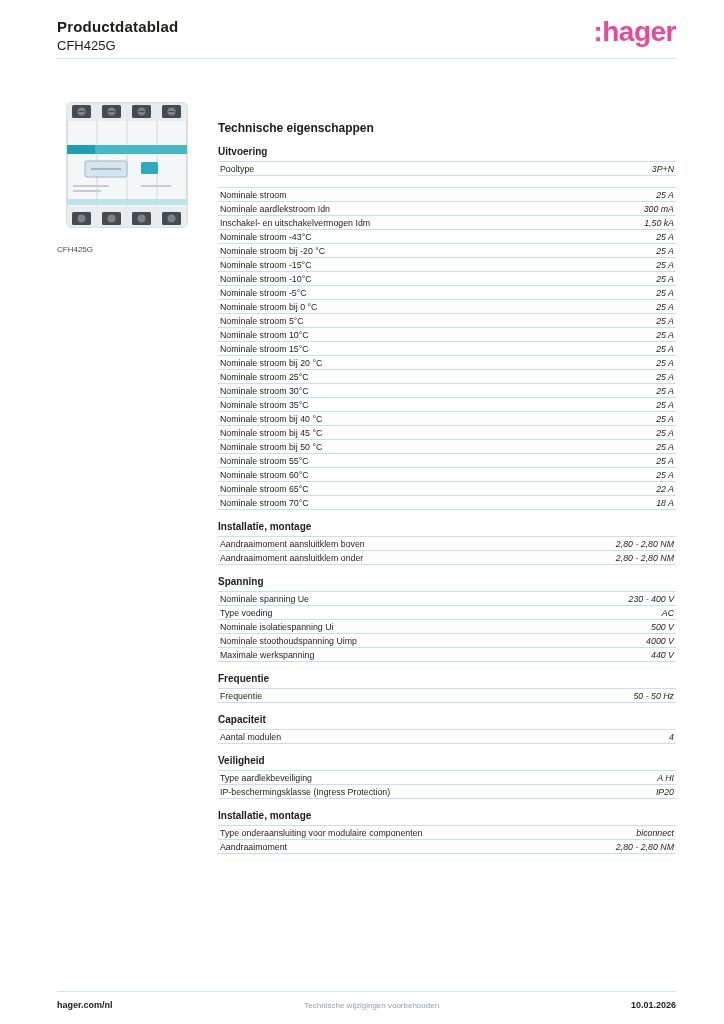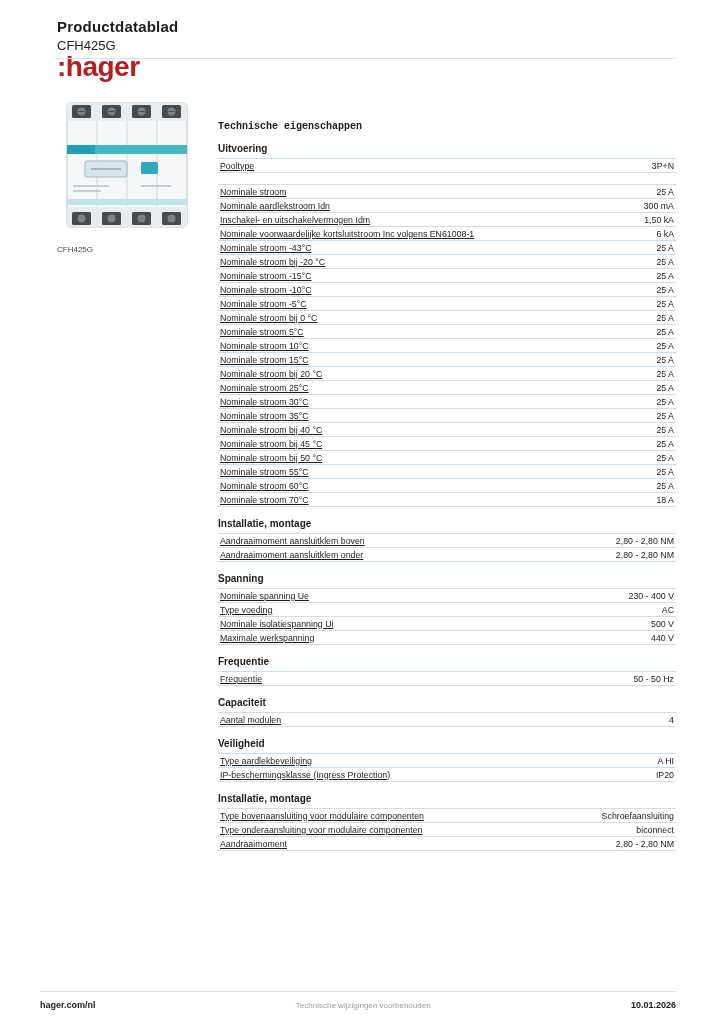--- a/index.html
+++ b/index.html
@@ -4,47 +4,47 @@
 <style>
   * { box-sizing: border-box; margin: 0; padding: 0; }
   html, body { background: #e9e9e9; }
   .page {
     width: 724px; height: 1024px; margin: 0 auto; background: #ffffff;
     position: relative; overflow: hidden;
     font-family: "Liberation Sans", sans-serif; color: #1d1d1b;
   }
   
   .header { position: absolute; top: 18px; left: 57px; right: 48px;
-            display: flex; justify-content: space-between; align-items: flex-start; flex-direction: column; }
+            display: flex; justify-content: space-between; align-items: flex-start; }
   .header-title { font-size: 15px; font-weight: bold; letter-spacing: 0.2px; }
   .header-sub { font-size: 13px; margin-top: 3px; font-weight: normal; }
-  .logo { font-size: 28px; font-weight: bold; color: #b91c1c; letter-spacing: -0.5px; line-height: 1; }
+  .logo { font-size: 28px; font-weight: bold; color: #ec4899; letter-spacing: -0.5px; line-height: 1; }
   .header-rule { position: absolute; top: 58px; left: 57px; right: 48px; border-top: 1px solid #cfe4f0; }
 
   
   .main { position: absolute; top: 95px; left: 57px; right: 48px; display: flex; }
   .left-col { width: 161px; flex-shrink: 0; }
   .device-figure { width: 140px; }
   .caption { font-size: 8px; color: #4a4a48; margin-top: 6px; }
   .right-col { flex: 1; min-width: 0; }
 
   .prod-title { font-size: 9.5px; font-weight: bold; line-height: 12px; }
-  .tech-heading { font-size: 10px; font-weight: bold; margin-top: 26px; font-family: Liberation Mono, monospace; }
+  .tech-heading { font-size: 12px; font-weight: bold; margin-top: 26px; }
 
   .section { margin-top: 11px; }
   .section-title { font-size: 10px; font-weight: bold; margin-bottom: 4px; }
   .rows { border-top: 1px solid #c8dff0; }
   .row { display: flex; justify-content: space-between; align-items: center;
          font-size: 8.8px; line-height: 10px; padding: 1.5px 2px;
          border-bottom: 1px solid #c8dff0; }
-  .row .label { padding-right: 10px; text-decoration: underline; }
-  .row .value { text-align: right; white-space: nowrap; }
+  .row .label { padding-right: 10px; }
+  .row .value { text-align: right; white-space: nowrap; font-style: italic; }
 
   
-  .footer { position: absolute; left: 40px; right: 48px; bottom: 14px;
+  .footer { position: absolute; left: 57px; right: 48px; bottom: 14px;
             border-top: 1px solid #cfe4f0; padding-top: 8px;
             display: flex; justify-content: space-between; align-items: baseline; }
   .footer-left { font-size: 9px; font-weight: bold; }
   .footer-center { font-size: 8px; color: #9aa0a6; }
   .footer-right { font-size: 9px; font-weight: bold; text-align: right; }
 </style>
 </head>
 <body>
 
 <div class="page">
@@ -136,24 +136,20 @@
               </div>
               <div class="row">
                 <span class="label">Nominale aardlekstroom Idn</span>
                 <span class="value">300 mA</span>
               </div>
               <div class="row">
                 <span class="label">Inschakel- en uitschakelvermogen Idm</span>
                 <span class="value">1,50 kA</span>
               </div>
               <div class="row">
-                <span class="label">Nominale voorwaardelijke kortsluitstroom Inc volgens EN61008-1</span>
-                <span class="value">6 kA</span>
-              </div>
-              <div class="row">
                 <span class="label">Nominale stroom -43°C</span>
                 <span class="value">25 A</span>
               </div>
               <div class="row">
                 <span class="label">Nominale stroom bij -20 °C</span>
                 <span class="value">25 A</span>
               </div>
               <div class="row">
                 <span class="label">Nominale stroom -15°C</span>
                 <span class="value">25 A</span>
@@ -210,20 +206,24 @@
                 <span class="label">Nominale stroom bij 50 °C</span>
                 <span class="value">25 A</span>
               </div>
               <div class="row">
                 <span class="label">Nominale stroom 55°C</span>
                 <span class="value">25 A</span>
               </div>
               <div class="row">
                 <span class="label">Nominale stroom 60°C</span>
                 <span class="value">25 A</span>
+              </div>
+              <div class="row">
+                <span class="label">Nominale stroom 65°C</span>
+                <span class="value">22 A</span>
               </div>
               <div class="row">
                 <span class="label">Nominale stroom 70°C</span>
                 <span class="value">18 A</span>
               </div>
             </div>
           </div>
           <div class="section">
             <div class="section-title">Installatie, montage</div>
             <div class="rows">
@@ -246,20 +246,24 @@
               </div>
               <div class="row">
                 <span class="label">Type voeding</span>
                 <span class="value">AC</span>
               </div>
               <div class="row">
                 <span class="label">Nominale isolatiespanning Ui</span>
                 <span class="value">500 V</span>
               </div>
               <div class="row">
+                <span class="label">Nominale stoothoudspanning Uimp</span>
+                <span class="value">4000 V</span>
+              </div>
+              <div class="row">
                 <span class="label">Maximale werkspanning</span>
                 <span class="value">440 V</span>
               </div>
             </div>
           </div>
           <div class="section">
             <div class="section-title">Frequentie</div>
             <div class="rows">
               <div class="row">
                 <span class="label">Frequentie</span>
@@ -285,24 +289,20 @@
               </div>
               <div class="row">
                 <span class="label">IP-beschermingsklasse (Ingress Protection)</span>
                 <span class="value">IP20</span>
               </div>
             </div>
           </div>
           <div class="section">
             <div class="section-title">Installatie, montage</div>
             <div class="rows">
-              <div class="row">
-                <span class="label">Type bovenaansluiting voor modulaire componenten</span>
-                <span class="value">Schroefaansluiting</span>
-              </div>
               <div class="row">
                 <span class="label">Type onderaansluiting voor modulaire componenten</span>
                 <span class="value">biconnect</span>
               </div>
               <div class="row">
                 <span class="label">Aandraaimoment</span>
                 <span class="value">2,80 - 2,80 NM</span>
               </div>
             </div>
           </div>

